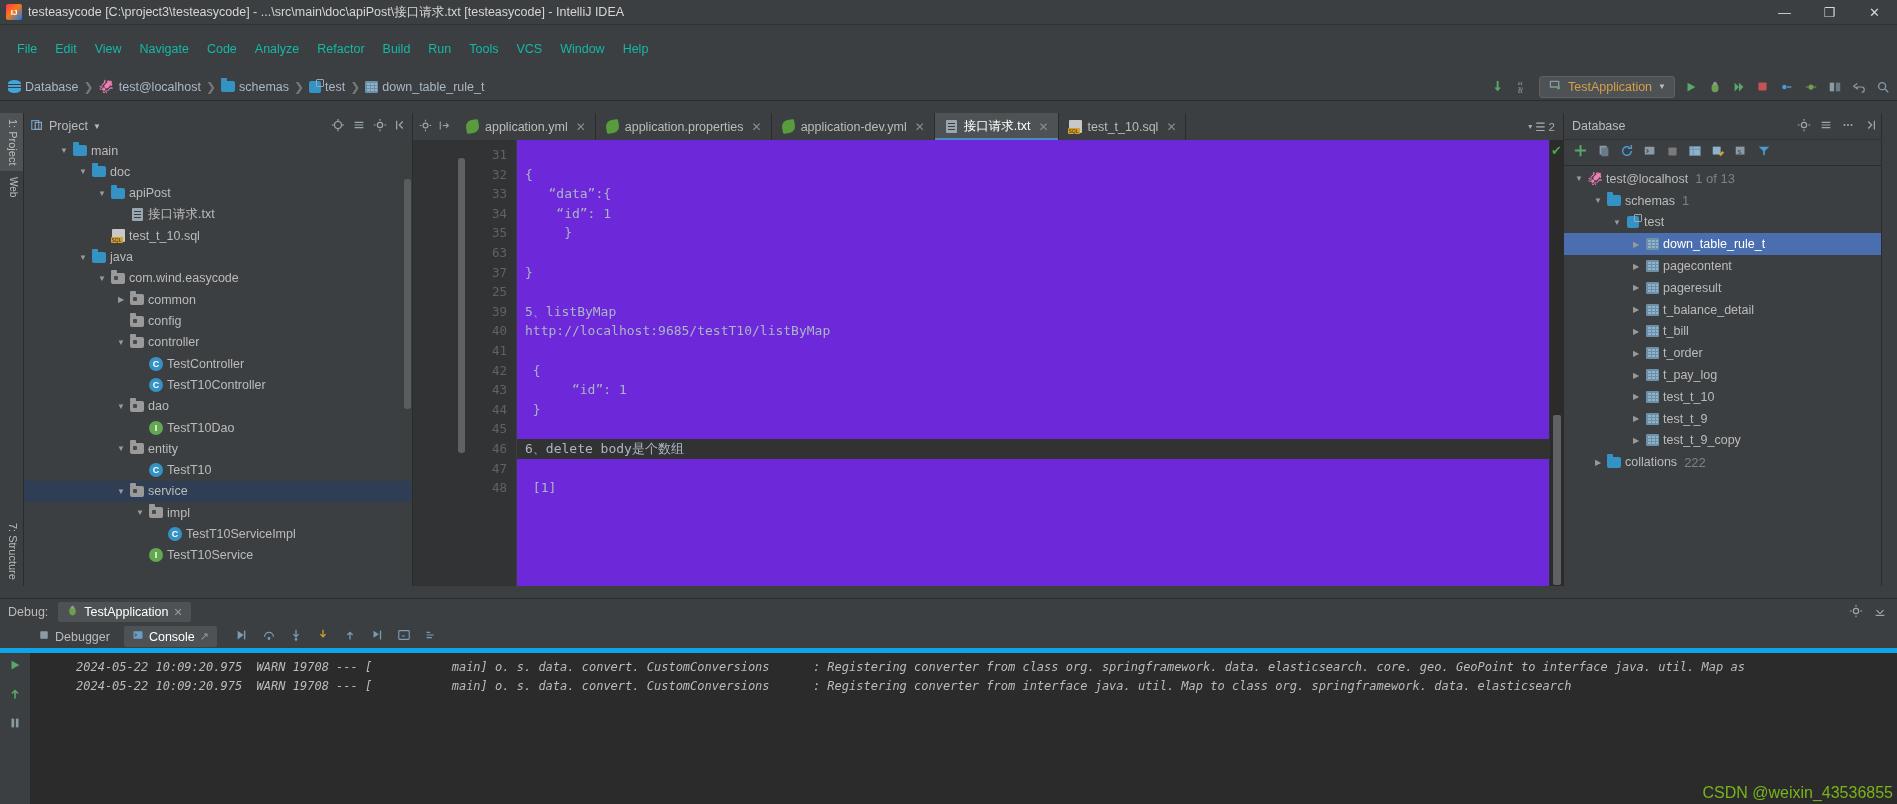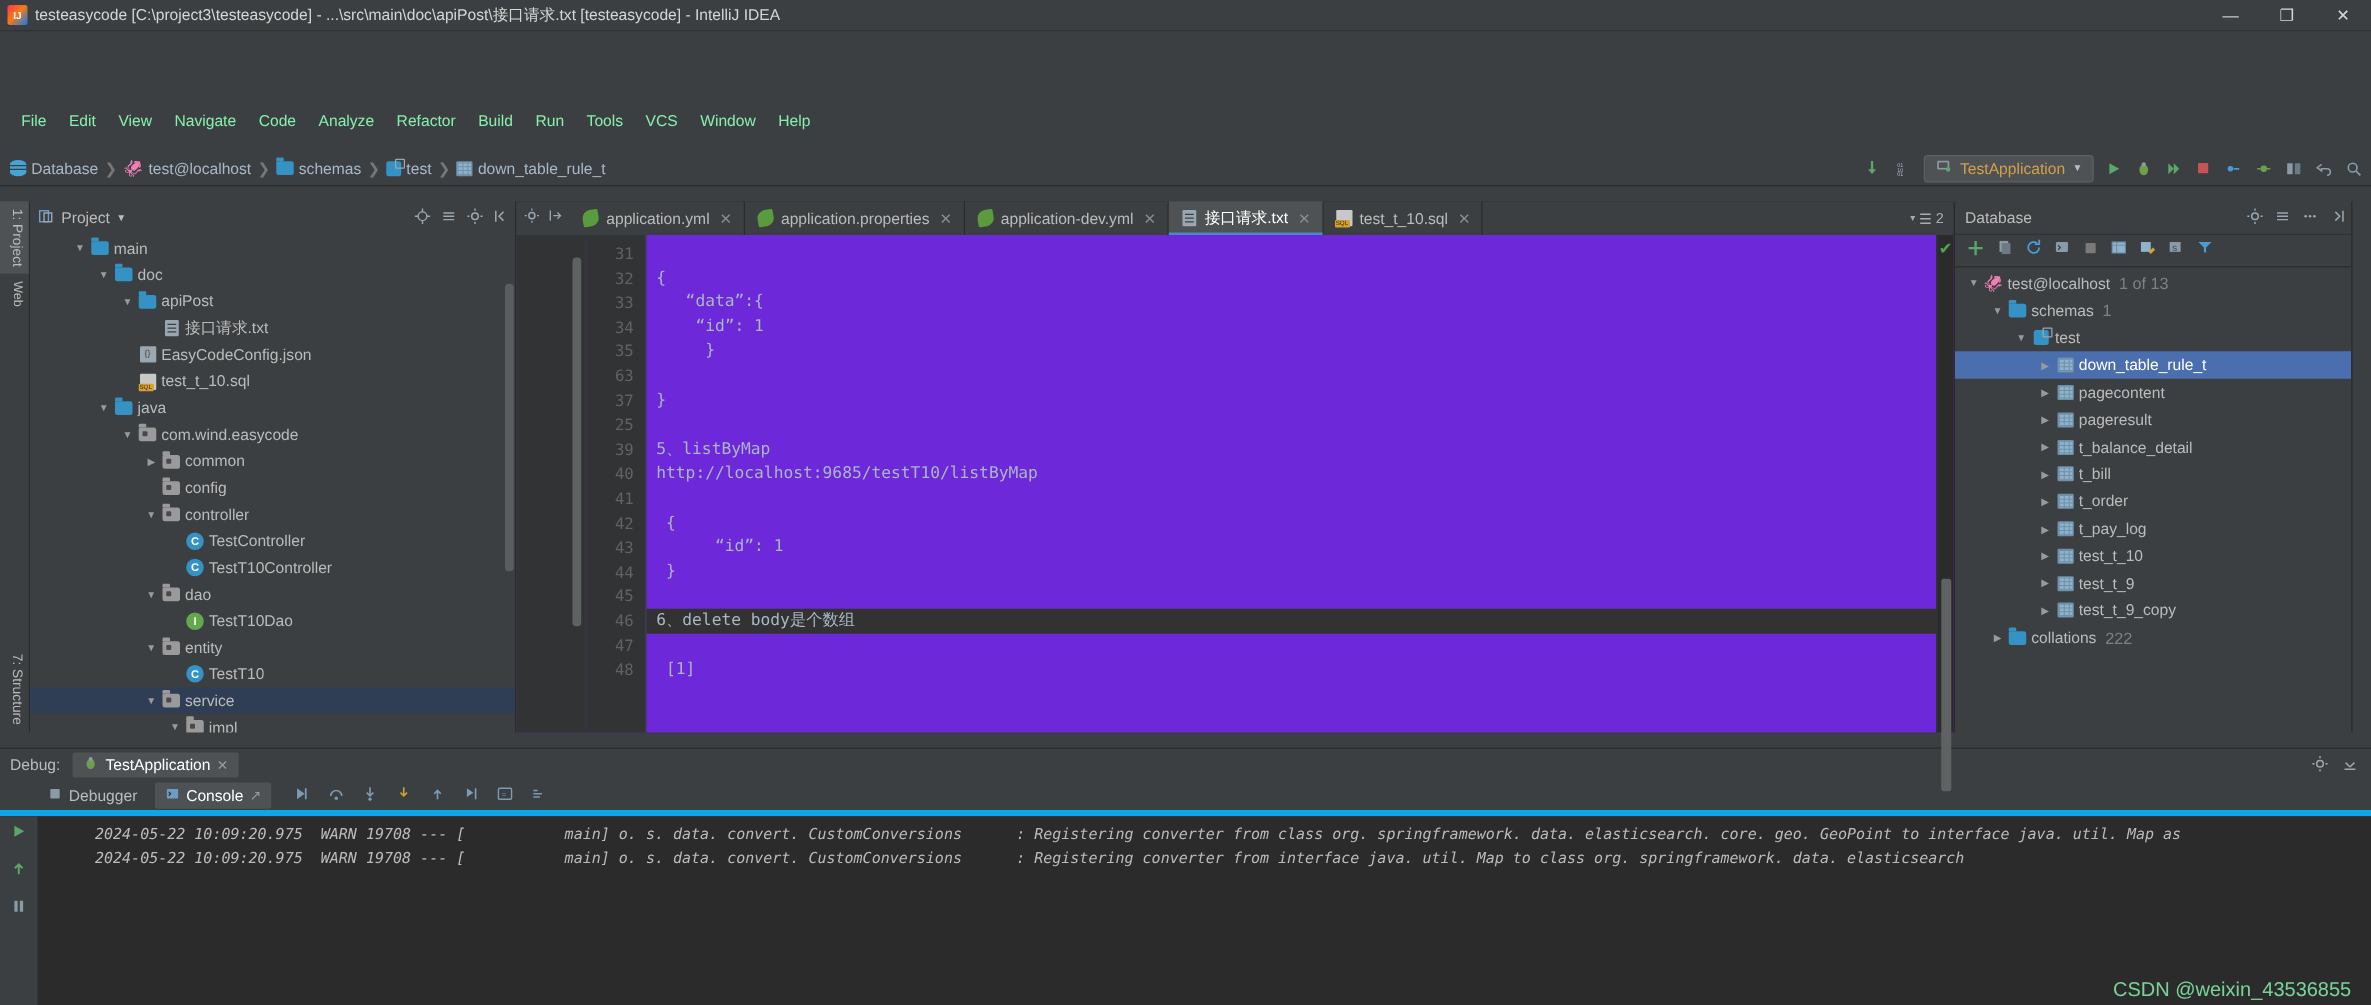--- a/index.html
+++ b/index.html
@@ -29,21 +29,21 @@
   .title-text { white-space: nowrap; overflow: hidden; }
   .win-ctrls { margin-left: auto; display: flex; height: 100%; }
   .win-btn {
     width: 45px; height: 100%; display: flex; align-items: center; justify-content: center;
     font-size: 13px; color: #d6d6d6;
   }
 
   
   .menubar {
     height: 24px; background: #3c3f41; display: flex; align-items: center;
-    padding-left: 8px; font-size: 12.5px; color: #86efac; flex: none; margin-top: 48px;
+    padding-left: 8px; font-size: 12.5px; color: #14b8a6; flex: none;
   }
   .menu-item { padding: 2px 9px; white-space: nowrap; }
 
   
   .navbar {
     height: 28px; background: #3c3f41; display: flex; align-items: center;
     padding-left: 8px; font-size: 12.5px; flex: none; border-bottom: 1px solid #2b2b2b;
   }
   .crumb { display: flex; align-items: center; color: #a9b7c6; white-space: nowrap; }
   .crumb .cicon { margin-right: 4px; display: inline-flex; }
@@ -172,21 +172,21 @@
   .dsub-icons { display: flex; gap: 13px; align-items: center; margin-left: 12px; color: #9a9a9a; }
   .console-body { flex: 1; display: flex; min-height: 0; background: #2b2b2b; }
   .console-gutter { width: 30px; background: #3c3f41; flex: none; display: flex; flex-direction: column; align-items: center; padding-top: 5px; gap: 11px; }
   .console-text {
     flex: 1; font-family: "DejaVu Sans Mono", monospace; font-size: 12px; color: #bbbbbb;
     padding: 5px 0 0 46px; overflow: hidden; white-space: pre; font-style: italic;
   }
   .cl { height: 19px; line-height: 19px; }
 
   .watermark {
-    position: absolute; right: 16px; bottom: 2px; font-size: 16px; color: #86efac;
+    position: absolute; right: 4px; bottom: 2px; font-size: 16px; color: #84cc16;
     font-family: "Liberation Sans", sans-serif; opacity: .85;
   }
 
   .folder { width: 14px; height: 11px; background: #8a8a8a; border-radius: 1px 2px 2px 2px; position: relative; }
   .folder::before { content:""; position:absolute; left:0; top:-3px; width:6px; height:3px; background:#8a8a8a; border-radius:1px 1px 0 0; }
   .folder.blue { background: #3592c4; }
   .folder.blue::before { background: #3592c4; }
   .folder.pkg { background: #9a9a9a; }
   .folder.pkg::before { background: #9a9a9a; }
   .folder.pkg::after { content:""; position:absolute; left:3px; top:3px; width:4px; height:4px; background:#4a4a4a; border-radius:1px; }
@@ -419,27 +419,20 @@
               <span class="folder blue"></span>
             </span>
             <span class="tlabel">apiPost</span>
           </div>
           <div class="trow" style="padding-left: 90px;">
             <span class="twist"></span>
             <span class="tico">
               <span class="fileicon"></span>
             </span>
             <span class="tlabel">接口请求.txt</span>
-          </div>
-          <div class="trow" style="padding-left: 71px;">
-            <span class="twist"></span>
-            <span class="tico">
-              <span class="jsonicon"></span>
-            </span>
-            <span class="tlabel">EasyCodeConfig.json</span>
           </div>
           <div class="trow" style="padding-left: 71px;">
             <span class="twist"></span>
             <span class="tico">
               <span class="sqlicon"></span>
             </span>
             <span class="tlabel">test_t_10.sql</span>
           </div>
           <div class="trow" style="padding-left: 52px;">
             <span class="twist">▼</span>

